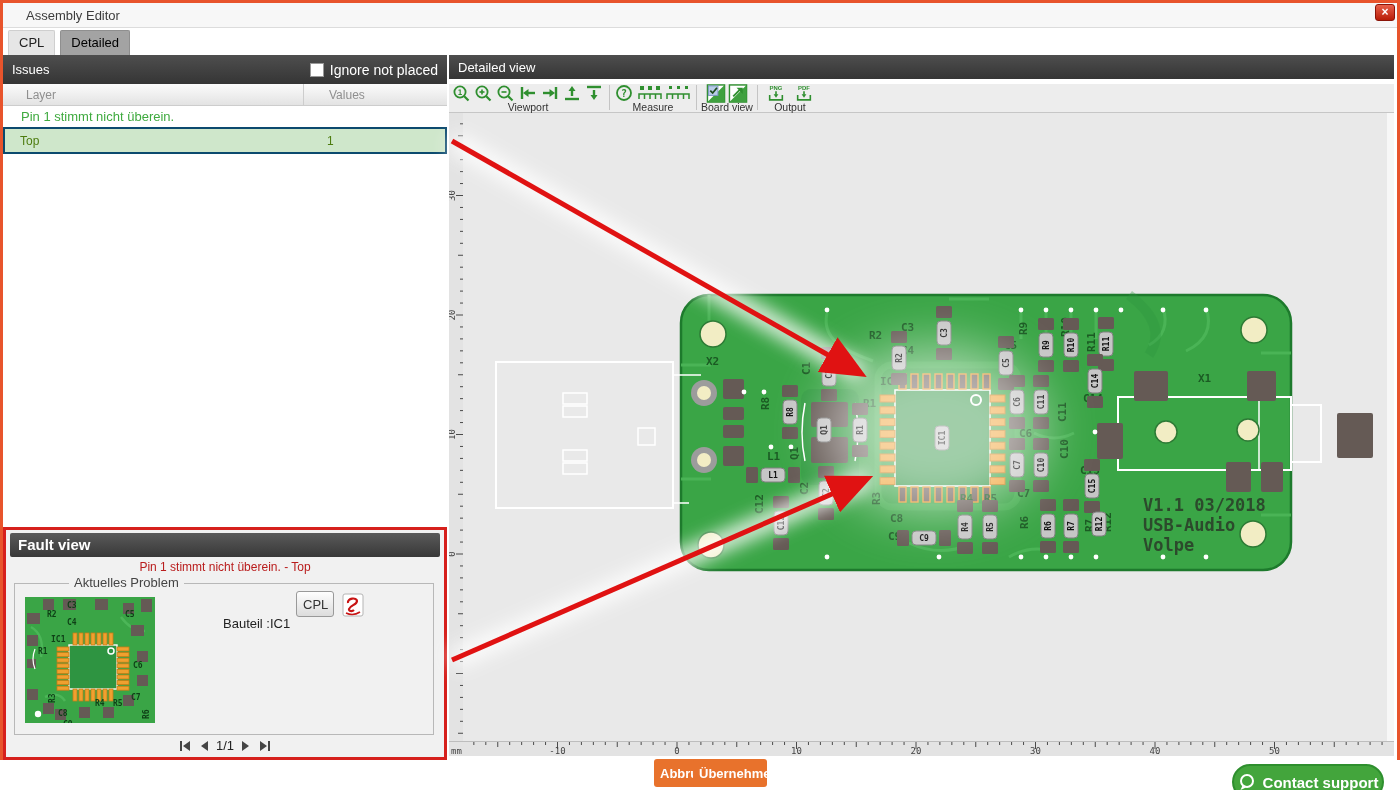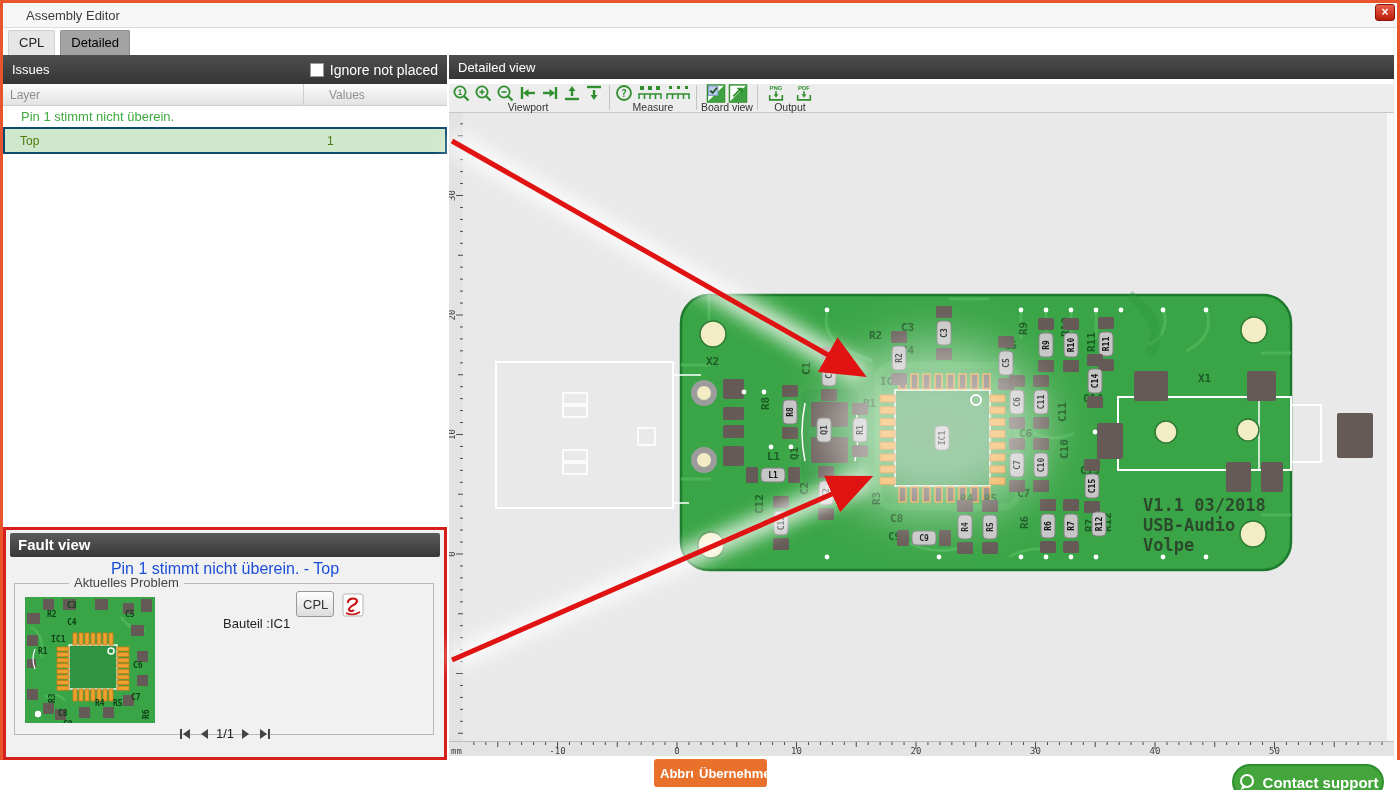--- a/index.html
+++ b/index.html
@@ -20,41 +20,41 @@
        border:1px solid #cfcfcf;border-bottom:none;border-radius:2px 2px 0 0;margin-left:5px;cursor:pointer}
   .tab.active{background:#a3a3a3;color:#000;border-color:#8f8f8f}
   
   .left-panel{position:absolute;left:3px;top:55px;width:444px;height:472px;background:#fff;box-sizing:border-box}
   .panel-header{background:linear-gradient(#4e4e4e,#353535);color:#fff;font-size:13px;display:flex;
                 align-items:center;padding:7px 9px;height:29px;box-sizing:border-box}
   .hdr-check{margin-left:auto;display:flex;align-items:center;gap:6px;font-size:14px}
   .cb{width:12px;height:12px;background:#fff;border:1px solid #999;display:inline-block}
   .table-header{display:flex;height:21px;align-items:center;background:linear-gradient(#fbfbfb,#e3e3e3);
                 border-bottom:1px solid #cdcdcd;font-size:12px;color:#8f8f8f}
-  .th-layer{flex:1;padding-left:7px}
+  .th-layer{flex:1;padding-left:23px}
   .th-values{width:118px;border-left:1px solid #cdcdcd;padding-left:25px;height:100%;display:flex;align-items:center}
   .group-row{height:21px;line-height:21px;padding-left:18px;color:#3faa3f;font-size:13px}
   .selected-row{position:relative;height:27px;background:#cfe7cb;border:2px solid #0c4a6e;
                 box-sizing:border-box;display:flex;align-items:center;font-size:12px;color:#4d7c0f;cursor:pointer}
   .sel-layer{margin-left:15px}
   .sel-value{position:absolute;left:322px}
   
   .fault-view{position:absolute;left:3px;top:527px;width:438px;height:227px;border:3px solid #d6201c;
               background:#f1f1f1;z-index:20}
   .fv-header{margin:3px 4px;height:24px;background:linear-gradient(#5a5a5a,#383838);border-radius:2px;
              color:#fff;font-weight:bold;font-size:15px;line-height:24px;padding-left:8px}
-  .fv-msg{text-align:center;font-size:16px;color:#1d4ed8;height:19px}
+  .fv-msg{text-align:center;font-size:12px;color:#b91c1c;height:19px}
   .fv-fieldset{position:absolute;left:8px;top:53px;width:418px;height:150px;border:1px solid #b8b8b8}
   .fv-legend{position:absolute;top:-9px;left:54px;background:#f1f1f1;padding:0 5px;font-size:13px;color:#444}
   .fv-thumb{position:absolute;left:10px;top:13px;width:130px;height:126px}
   .fv-part{position:absolute;left:208px;top:32px;font-size:13px;color:#222}
   .cpl-btn{position:absolute;left:281px;top:7px;width:38px;height:26px;background:linear-gradient(#fefefe,#dcdcdc);
            border:1px solid #999;border-radius:3px;font-size:13px;color:#333;cursor:pointer;font-family:inherit}
   .pdf-btn{position:absolute;left:327px;top:9px;width:22px;height:24px;cursor:pointer}
-  .fv-pager{position:absolute;left:0;right:0;bottom:16px;display:flex;justify-content:center;
+  .fv-pager{position:absolute;left:0;right:0;bottom:4px;display:flex;justify-content:center;
             align-items:center;gap:5px;font-size:13px;color:#222}
   .pg-btn{width:14px;height:14px;cursor:pointer}
   
   .detail-header{position:absolute;left:449px;top:55px;width:945px;height:24px}
   .toolbar{position:absolute;left:449px;top:84px;width:945px;height:29px;background:#ededed;
            border-bottom:1px solid #c6c6c6;display:flex;align-items:flex-start;box-sizing:border-box;padding-left:2px}
   .tgroup{display:flex;flex-direction:column;align-items:center}
   .ticons{display:flex;align-items:center;height:19px}
   .tbtn{background:none;border:none;padding:0 1px;margin:0;cursor:pointer;height:19px}
   .tlabel{font-size:10.5px;color:#333;line-height:9px}

